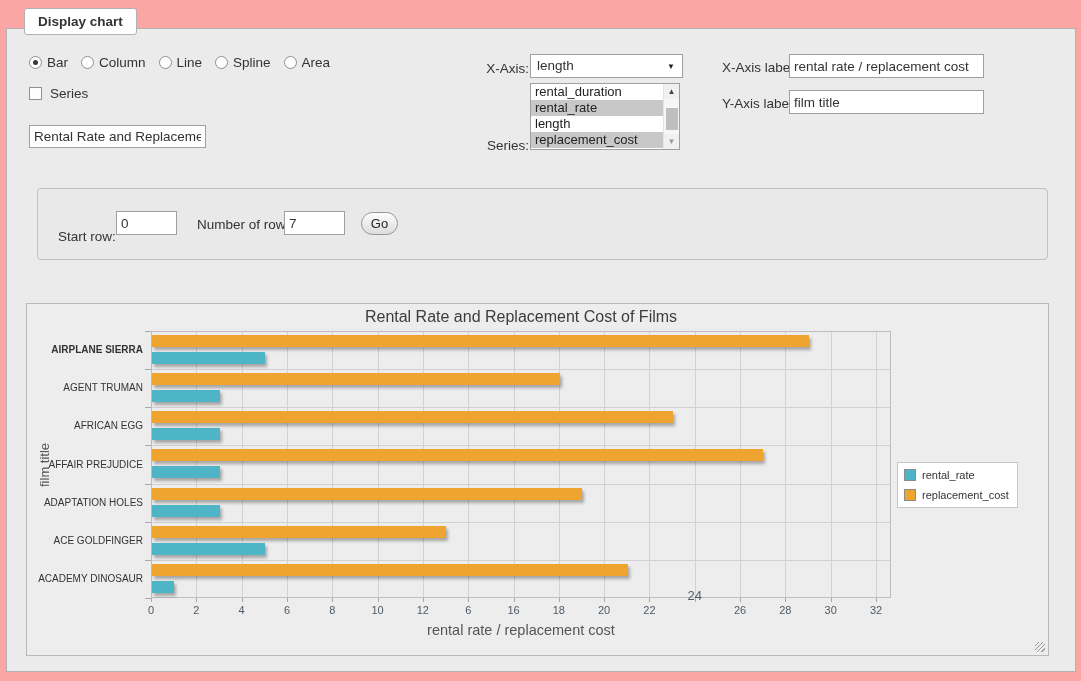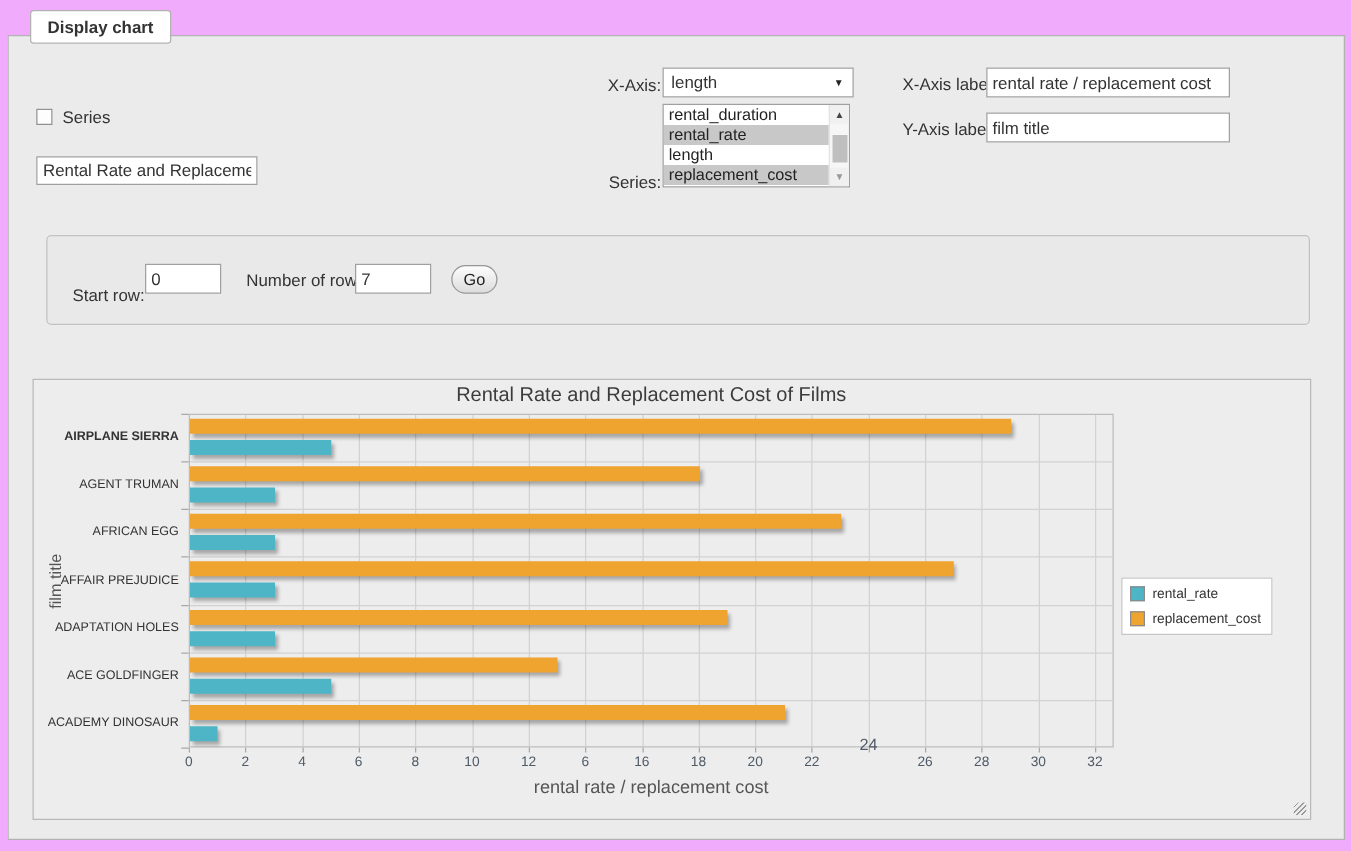--- a/index.html
+++ b/index.html
@@ -1,18 +1,18 @@
 <!DOCTYPE html>
 <html><head>
 <meta charset="utf-8">
 <style>
   * { box-sizing: border-box; }
   html,body { margin:0; padding:0; background:#fff; }
   body { font-family:"Liberation Sans", sans-serif; }
-  .page { position:relative; width:1081px; height:681px; background:#f0abfc; overflow:hidden; }
+  .page { position:relative; width:1081px; height:681px; background:#fca5a5; overflow:hidden; }
 
   .fieldset { position:absolute; left:6px; top:28px; width:1070px; height:644px;
               background:#ebebeb; border:1px solid #b2b2b2; }
   .legend-tab { position:absolute; left:17px; top:-21px; height:27px; background:#fff;
                 border:1px solid #b2b2b2; border-radius:3px; padding:5px 13px 0 13px;
                 font-size:13.5px; font-weight:bold; color:#333; }
 
   .type-row { position:absolute; left:22px; top:26px; display:flex; align-items:center;
               gap:13px; font-size:13.5px; color:#333; }
   .type-item { display:flex; align-items:center; gap:5px; }
@@ -67,20 +67,42 @@
   .resize-handle { position:absolute; right:3px; bottom:3px; width:10px; height:10px;
        background:repeating-linear-gradient(-45deg, transparent 0 2px, #999 2px 3px); }
 </style>
 </head>
 <body>
 
 <div class="page">
   <div class="fieldset">
     <div class="legend-tab">Display chart</div>
 
+    <div class="type-row" id="type-options">
+        <div class="type-item">
+          <span class="radio checked"></span>
+          <span>Bar</span>
+        </div>
+        <div class="type-item">
+          <span class="radio"></span>
+          <span>Column</span>
+        </div>
+        <div class="type-item">
+          <span class="radio"></span>
+          <span>Line</span>
+        </div>
+        <div class="type-item">
+          <span class="radio"></span>
+          <span>Spline</span>
+        </div>
+        <div class="type-item">
+          <span class="radio"></span>
+          <span>Area</span>
+        </div>
+      </div>
 
     <div class="stacked-row">
       <span class="checkbox"></span>
       <span>Series</span>
     </div>
 
     <input class="text title-input" value="Rental Rate and Replacement Cost of Films" style="">
 
     <span class="lbl right x-axis-lbl">X-Axis:</span>
     <div class="select">

